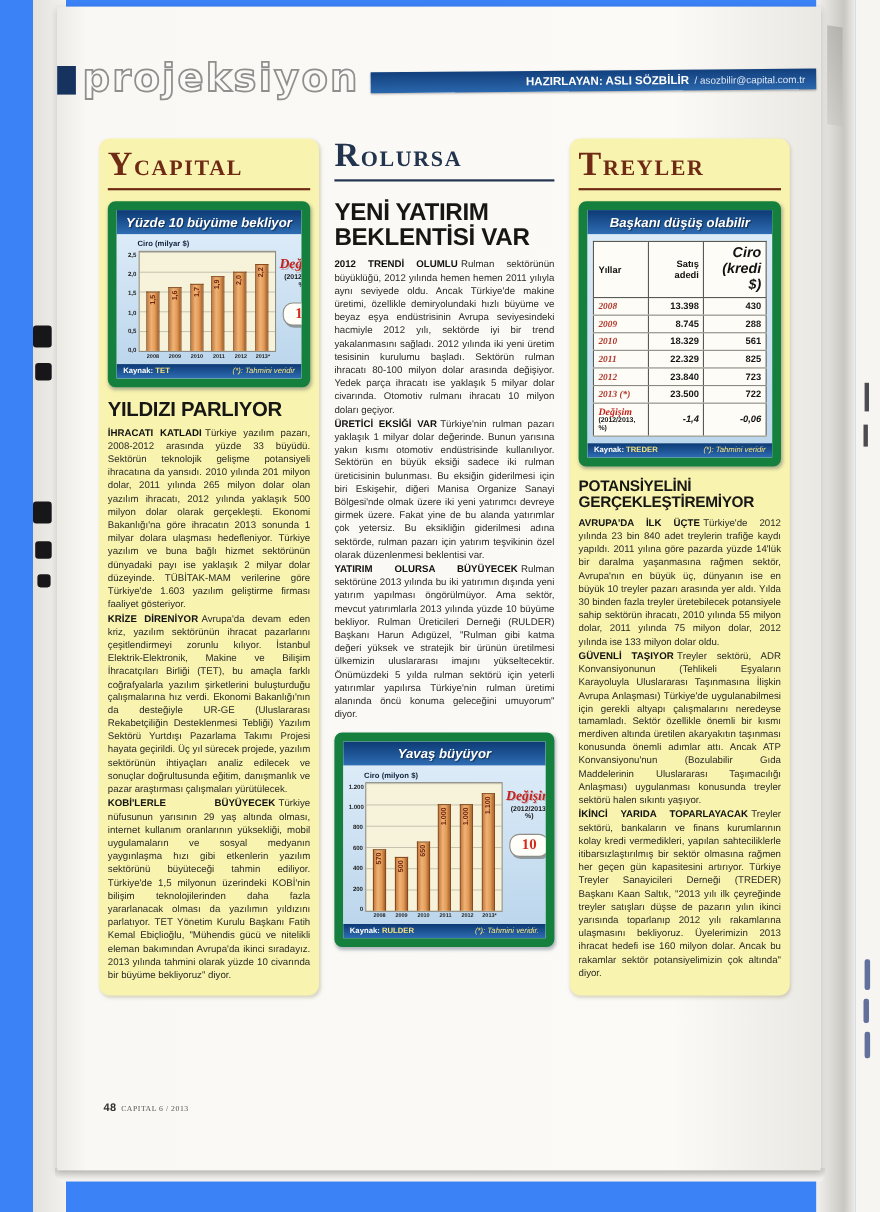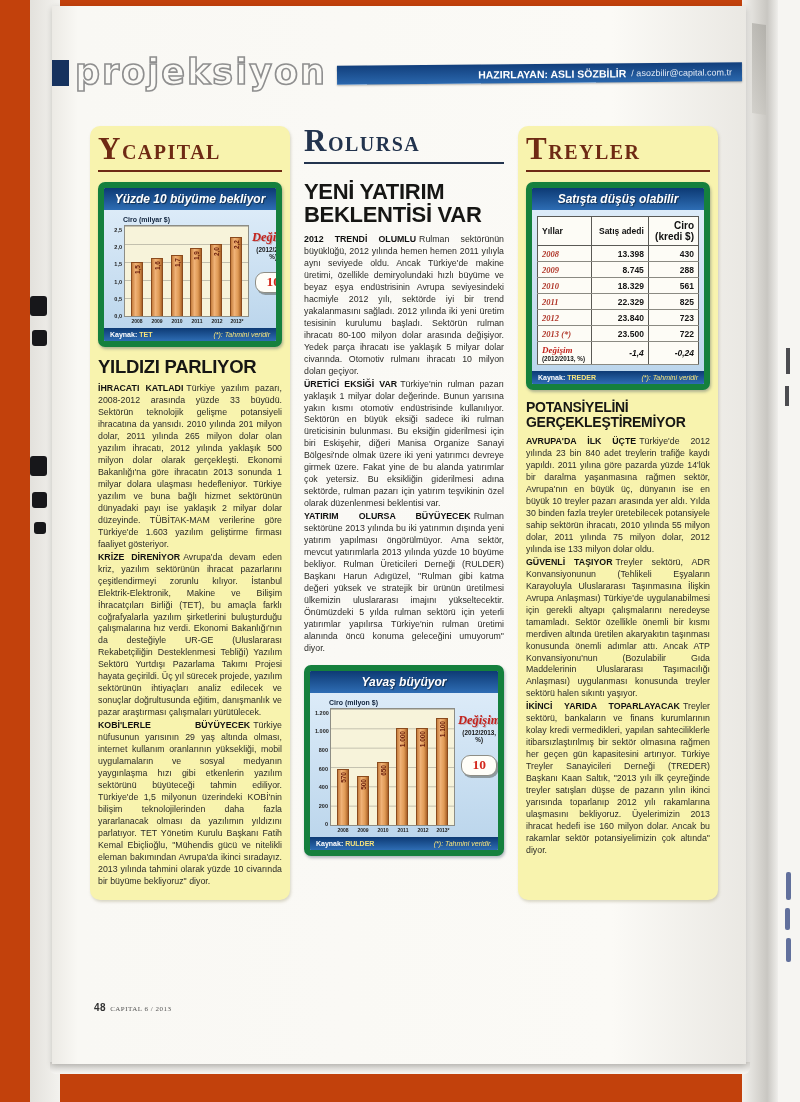--- a/index.html
+++ b/index.html
@@ -1,17 +1,17 @@
 <!DOCTYPE html>
 <html><head>
 <meta charset="utf-8">
 <style>
   * { margin:0; padding:0; box-sizing:border-box; }
   html,body { width:800px; height:1102px; background:#fdfdfb; font-family:"Liberation Sans",sans-serif; overflow:hidden; }
-  .stage { position:relative; width:800px; height:1102px; background:#c2410c; }
+  .stage { position:relative; width:800px; height:1102px; background:#3b82f6; }
 
   
   .right-strip { position:absolute; right:22px; top:0; width:36px; height:1102px;
     background:linear-gradient(to right,#f2f1ee,#d8d6d1 45%,#c9c7c2 70%,#efeeeb); }
   .right-strip-2 { position:absolute; right:0; top:0; width:22px; height:1102px; background:#f6f5f2; }
   .left-shadow { position:absolute; left:30px; top:0; width:30px; height:1102px;
     background:linear-gradient(to right,#e3e1dc, #f3f2ee); }
   .blob { position:absolute; background:#17171a; border-radius:3px; }
   .blob1 { left:30px; top:296px; width:17px; height:20px; }
   .blob2 { left:32px; top:330px; width:15px; height:16px; }
@@ -58,21 +58,21 @@
   .navy { color:#23344e; border-color:#23344e; }
 
   .headline { font-weight:bold; color:#161614; font-size:18.5px; line-height:1.05; letter-spacing:-0.3px; margin:10px 0 7px 0; }
   .headline.mid { font-size:22px; margin:14px 0 8px 0; }
   .headline.small { font-size:14px; }
 
   .para { font-size:8.8px; line-height:1.36; text-align:justify; color:#2c2c28; margin-bottom:1px; }
   .para .lead { color:#111; margin-right:3px; }
 
   
-  .info-card { border:6px solid #15803d; border-radius:7px; overflow:hidden; background:#cfe2f3;
+  .info-card { border:8px solid #15803d; border-radius:7px; overflow:hidden; background:#cfe2f3;
     box-shadow:1px 2px 3px rgba(40,60,90,.35); margin-bottom:6px; }
   .card-titlebar { background:linear-gradient(#0d3a74,#2e6db4); color:#fff; font-weight:bold; font-style:italic;
     font-size:12px; text-align:center; padding:4px 2px; text-shadow:1px 1px 1px rgba(0,0,0,.5); }
   .card-footer { background:linear-gradient(#0d3a74,#2e6db4); display:flex; justify-content:space-between;
     align-items:center; padding:3px 6px; font-size:7px; }
   .card-footer .src-label { color:#fff; font-weight:bold; }
   .card-footer .src-value { color:#f6e37d; font-weight:bold; }
   .card-footer .fnote { color:#f6e37d; font-style:italic; }
 
   .card-body { display:flex; padding:6px 5px 4px 5px; background:linear-gradient(#dcebf8,#bcd6ec); gap:3px; }
@@ -102,21 +102,21 @@
     color:#d42a1e; font-weight:bold; font-size:13.5px; padding:1px 0 2px 0;
     box-shadow:1.5px 2px 0 rgba(70,70,60,.45);font-family:Liberation Serif, serif; }
 
   
   .table-wrap { padding:6px 5px; background:linear-gradient(#dcebf8,#bcd6ec); }
   table.sales { width:100%; border-collapse:collapse; background:#fdfcf6; border:1px solid #5a5a55; }
   table.sales th, table.sales td { font-size:8.5px; padding:2.5px 4px; }
   table.sales .c2, table.sales .c3 { border-left:1px solid #5a5a55; text-align:right; }
   table.sales thead th { text-align:right; color:#111; border-bottom:1px solid #5a5a55; }
   table.sales thead .c1 { text-align:left; }
-  .th-stack { display:block; font-size:10px; line-height:1.15; }
+  .th-stack { display:block; font-size:13px; line-height:1.15;font-style:italic; }
   table.sales tbody td { border-bottom:1px solid #8a8a82; }
   .year-cell { font-family:"Liberation Serif",serif; font-style:italic; font-weight:bold; color:#b0372a; font-size:10px; }
   .num-cell { font-weight:bold; color:#141414; }
   tr.change-row td { border-bottom:none; border-top:1px solid #5a5a55; }
   .change-label-1 { font-family:"Liberation Serif",serif; font-style:italic; font-weight:bold; color:#c3231d; font-size:9px; display:block; }
   .change-label-2 { font-size:6.3px; font-weight:bold; color:#141414; display:block; }
   .change-num { font-weight:bold; font-style:italic; font-size:9.5px; color:#111; }
 
   
   .page-footer { position:absolute; left:42px; top:996px; font-size:8px; color:#555; letter-spacing:.5px; }
@@ -288,21 +288,21 @@
             <span><span class="src-label">Kaynak:</span> <span class="src-value">RULDER</span></span>
             <span class="fnote">(*): Tahmini veridir.</span>
           </div>
         </div>
       </section>
 
       <section class="col yellow-card">
         <h2 class="serif-title maroon"><span class="initial">T</span><span>REYLER</span></h2>
 
         <div class="info-card">
-          <div class="card-titlebar">Satışta düşüş olabilir</div>
+          <div class="card-titlebar">Başkanı düşüş olabilir</div>
           <div class="table-wrap">
             <table class="sales">
               <thead>
                 <tr>
                   <th class="c1">Yıllar</th>
                   <th class="c2">Satış adedi</th>
                   <th class="c3">
                       <span class="th-stack">Ciro</span>
                       <span class="th-stack">(kredi $)</span>
                     </th>
@@ -338,21 +338,21 @@
                   <td class="c1 year-cell">2013 (*)</td>
                   <td class="c2 num-cell">23.500</td>
                   <td class="c3 num-cell">722</td>
                 </tr>
                 <tr class="change-row">
                   <td class="c1">
                       <span class="change-label-1">Değişim</span>
                       <span class="change-label-2">(2012/2013, %)</span>
                     </td>
                   <td class="c2 change-num">-1,4</td>
-                  <td class="c3 change-num">-0,24</td>
+                  <td class="c3 change-num">-0,06</td>
                 </tr>
               </tbody>
             </table>
           </div>
           <div class="card-footer">
             <span><span class="src-label">Kaynak:</span> <span class="src-value">TREDER</span></span>
             <span class="fnote">(*): Tahmini veridir</span>
           </div>
         </div>
 

